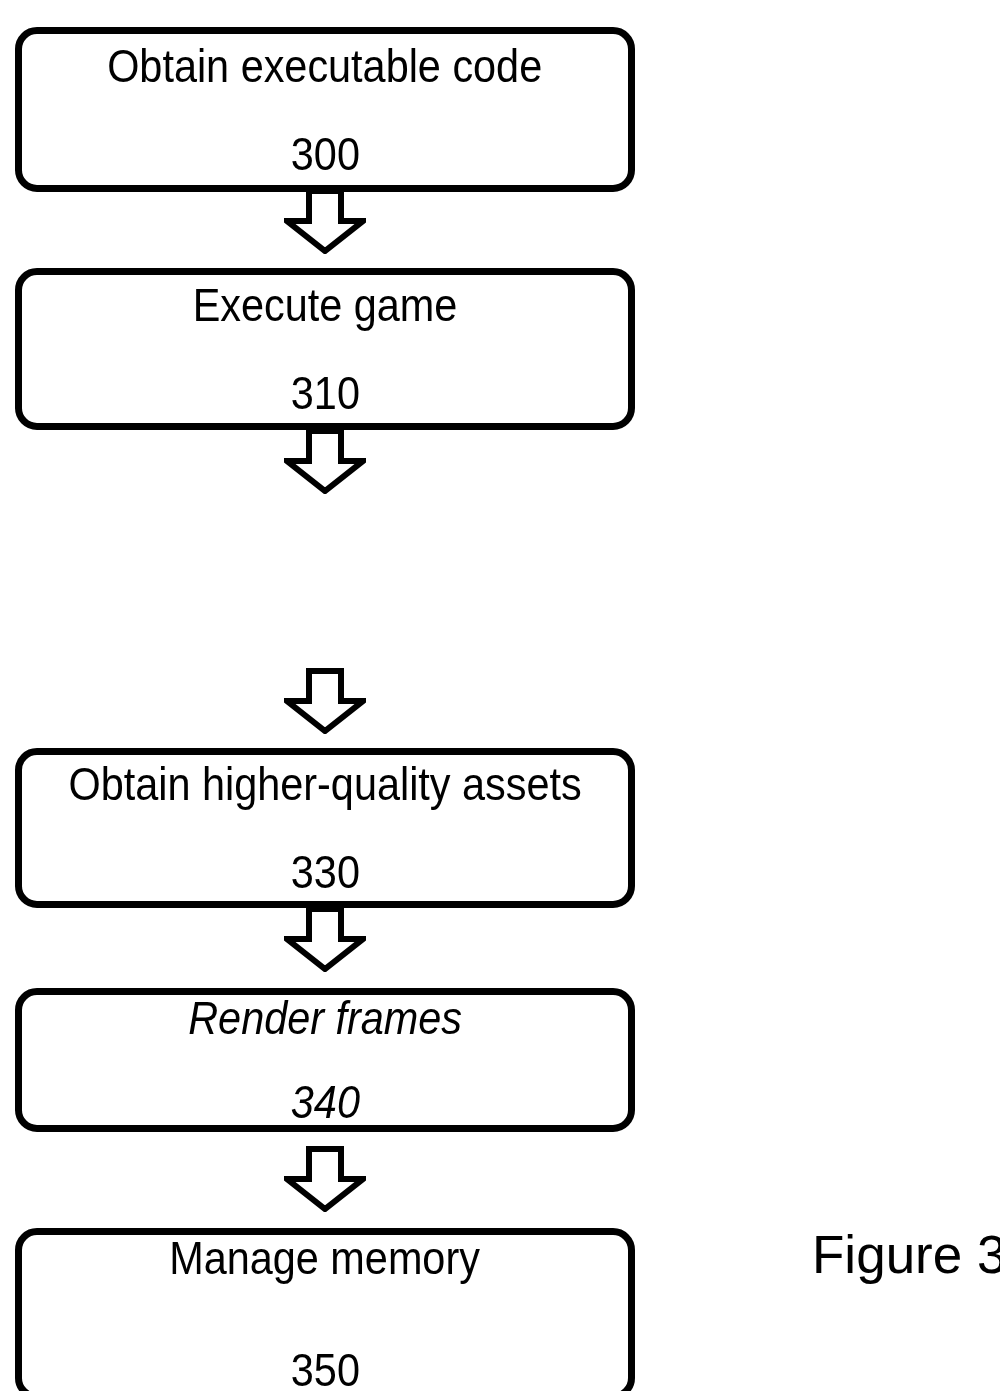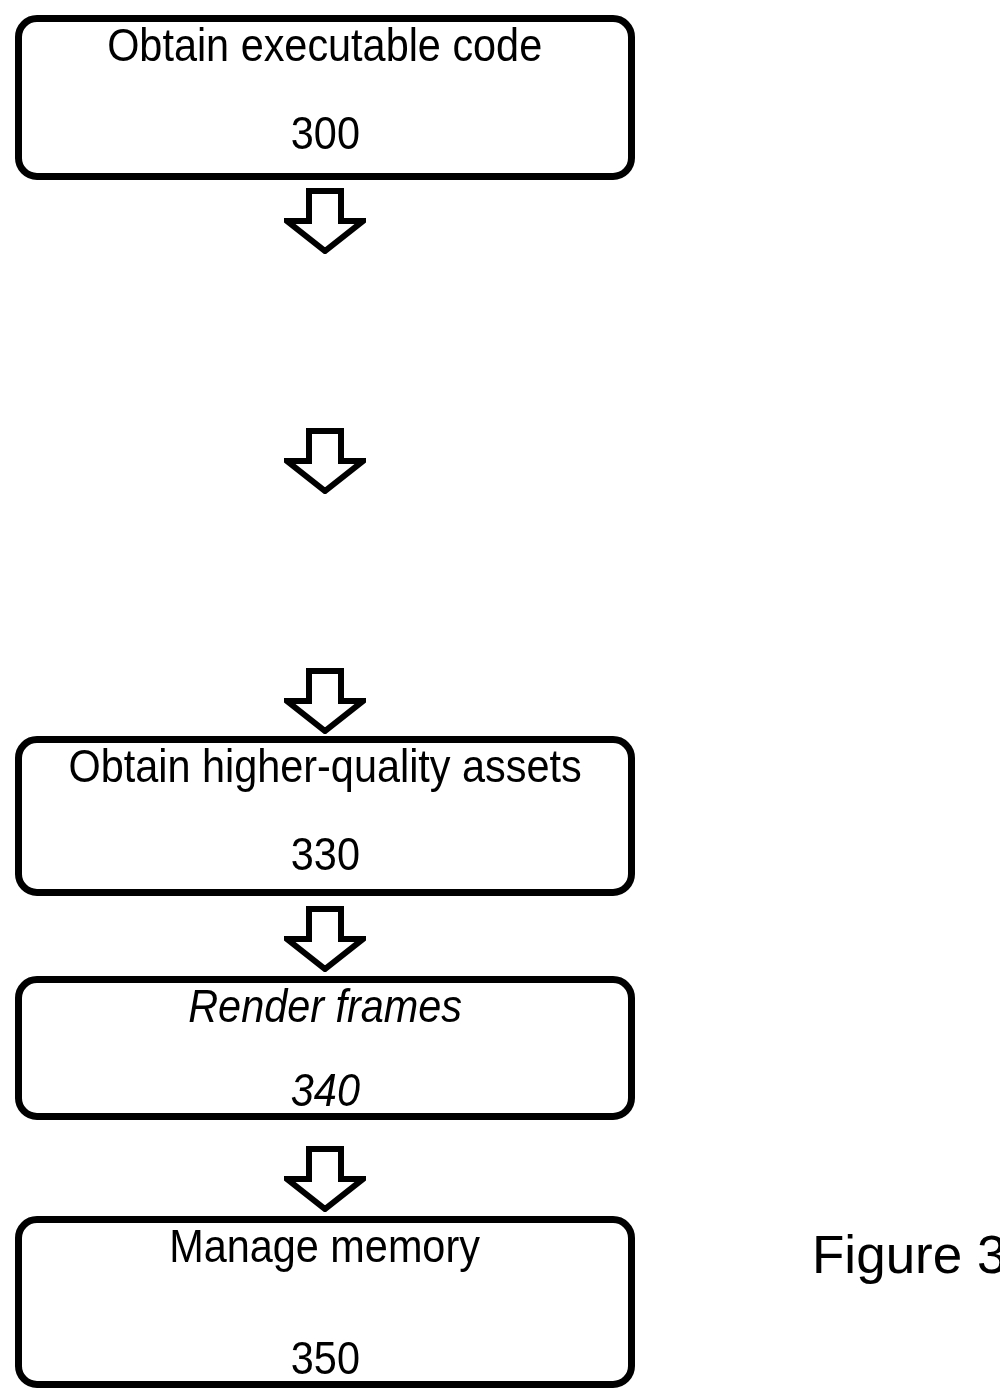--- a/index.html
+++ b/index.html
@@ -23,20 +23,22 @@
     position: absolute;
     left: 15px;
     width: 620px;
     box-sizing: border-box;
     border: 7px solid #000000;
     border-radius: 22px;
     background: #ffffff;
     display: flex;
     flex-direction: column;
     align-items: center;
+    justify-content: center;
+    margin-top: 12px;
   }
   .box-label {
     font-family: "Liberation Sans", "DejaVu Sans", sans-serif;
     font-size: 46px;
     line-height: 1.0;
     color: #000000;
     text-align: center;
     white-space: nowrap;
     transform: scaleX(0.90);
     transform-origin: center center;
@@ -95,20 +97,25 @@
     <div class="gap-1"></div>
     <div class="box-number">300</div>
   </div>
 
   <div class="flow-arrow" id="arrow-0">
     <svg viewBox="0 0 82 66" width="82" height="66" preserveAspectRatio="none" aria-hidden="true">
       <polygon points="25,3 57,3 57,33 79,33 41,63 3,33 25,33" fill="#ffffff" stroke="#000000" stroke-width="6" stroke-linejoin="miter"></polygon>
     </svg>
   </div>
 
+  <div class="flow-box" id="box-1">
+    <div class="box-label">Execute game</div>
+    <div class="gap-1"></div>
+    <div class="box-number">310</div>
+  </div>
 
   <div class="flow-arrow" id="arrow-1">
     <svg viewBox="0 0 82 66" width="82" height="66" preserveAspectRatio="none" aria-hidden="true">
       <polygon points="25,3 57,3 57,33 79,33 41,63 3,33 25,33" fill="#ffffff" stroke="#000000" stroke-width="6" stroke-linejoin="miter"></polygon>
     </svg>
   </div>
 
 
   <div class="flow-arrow" id="arrow-2">
     <svg viewBox="0 0 82 66" width="82" height="66" preserveAspectRatio="none" aria-hidden="true">

